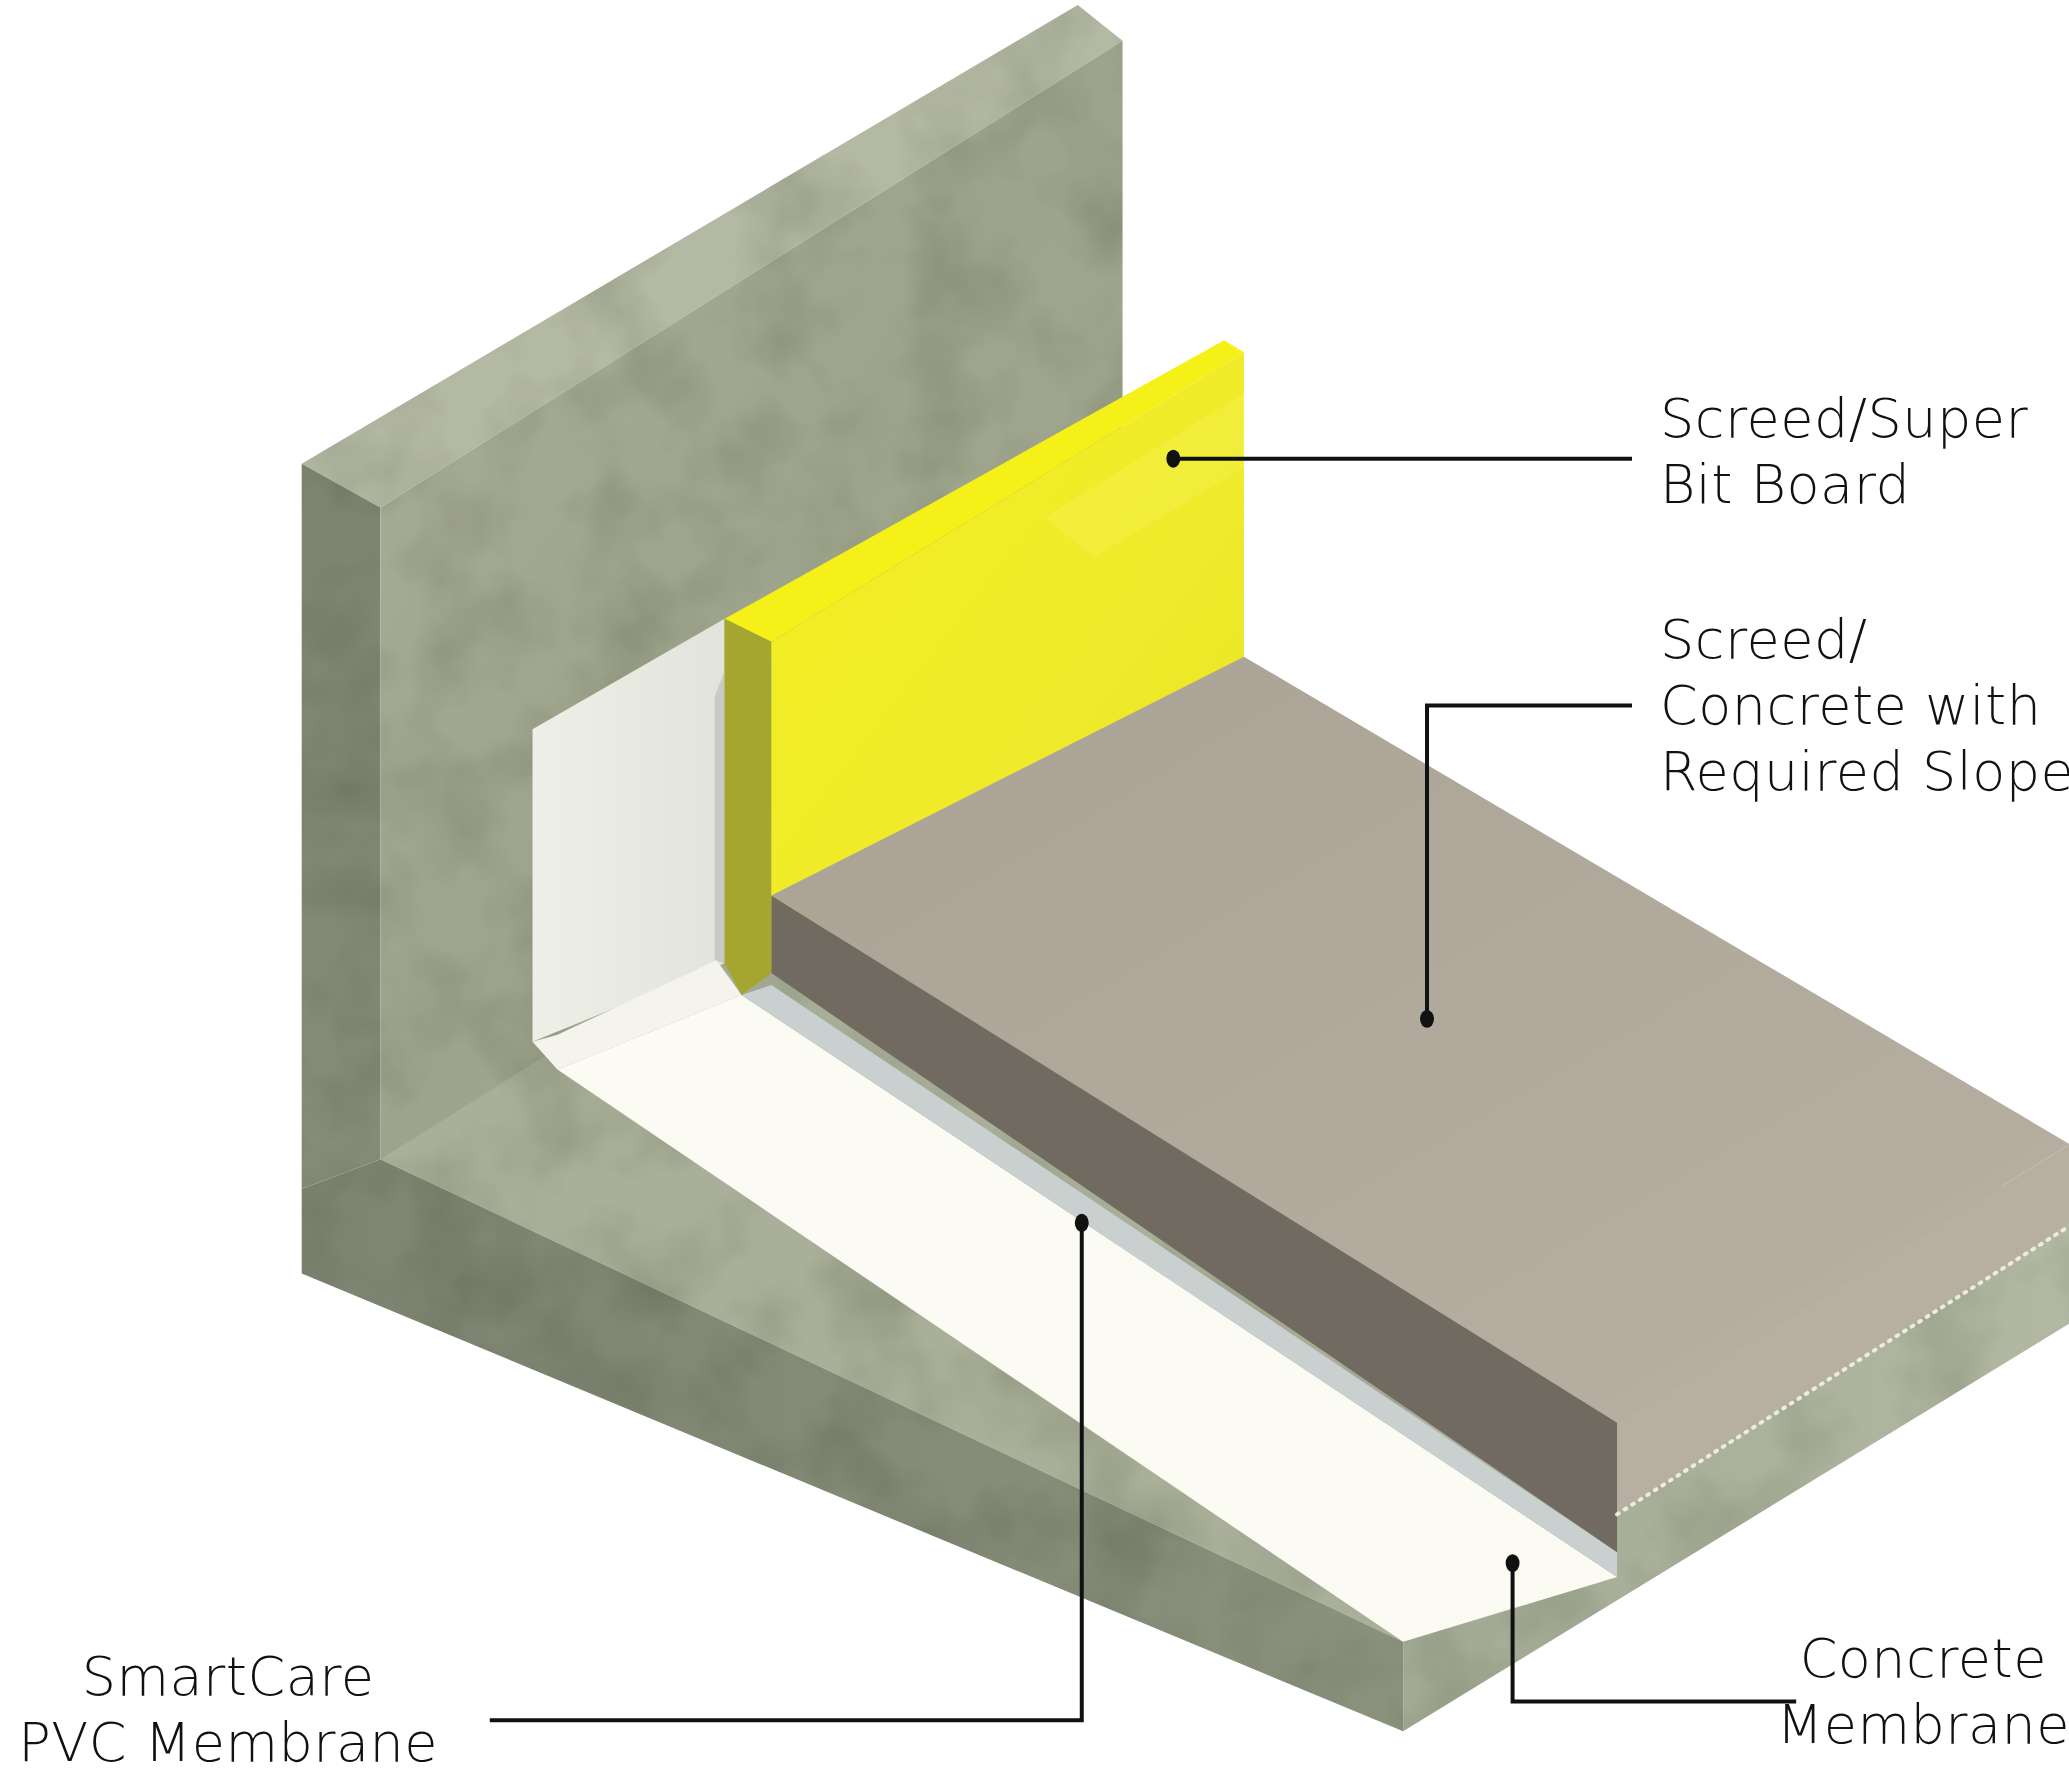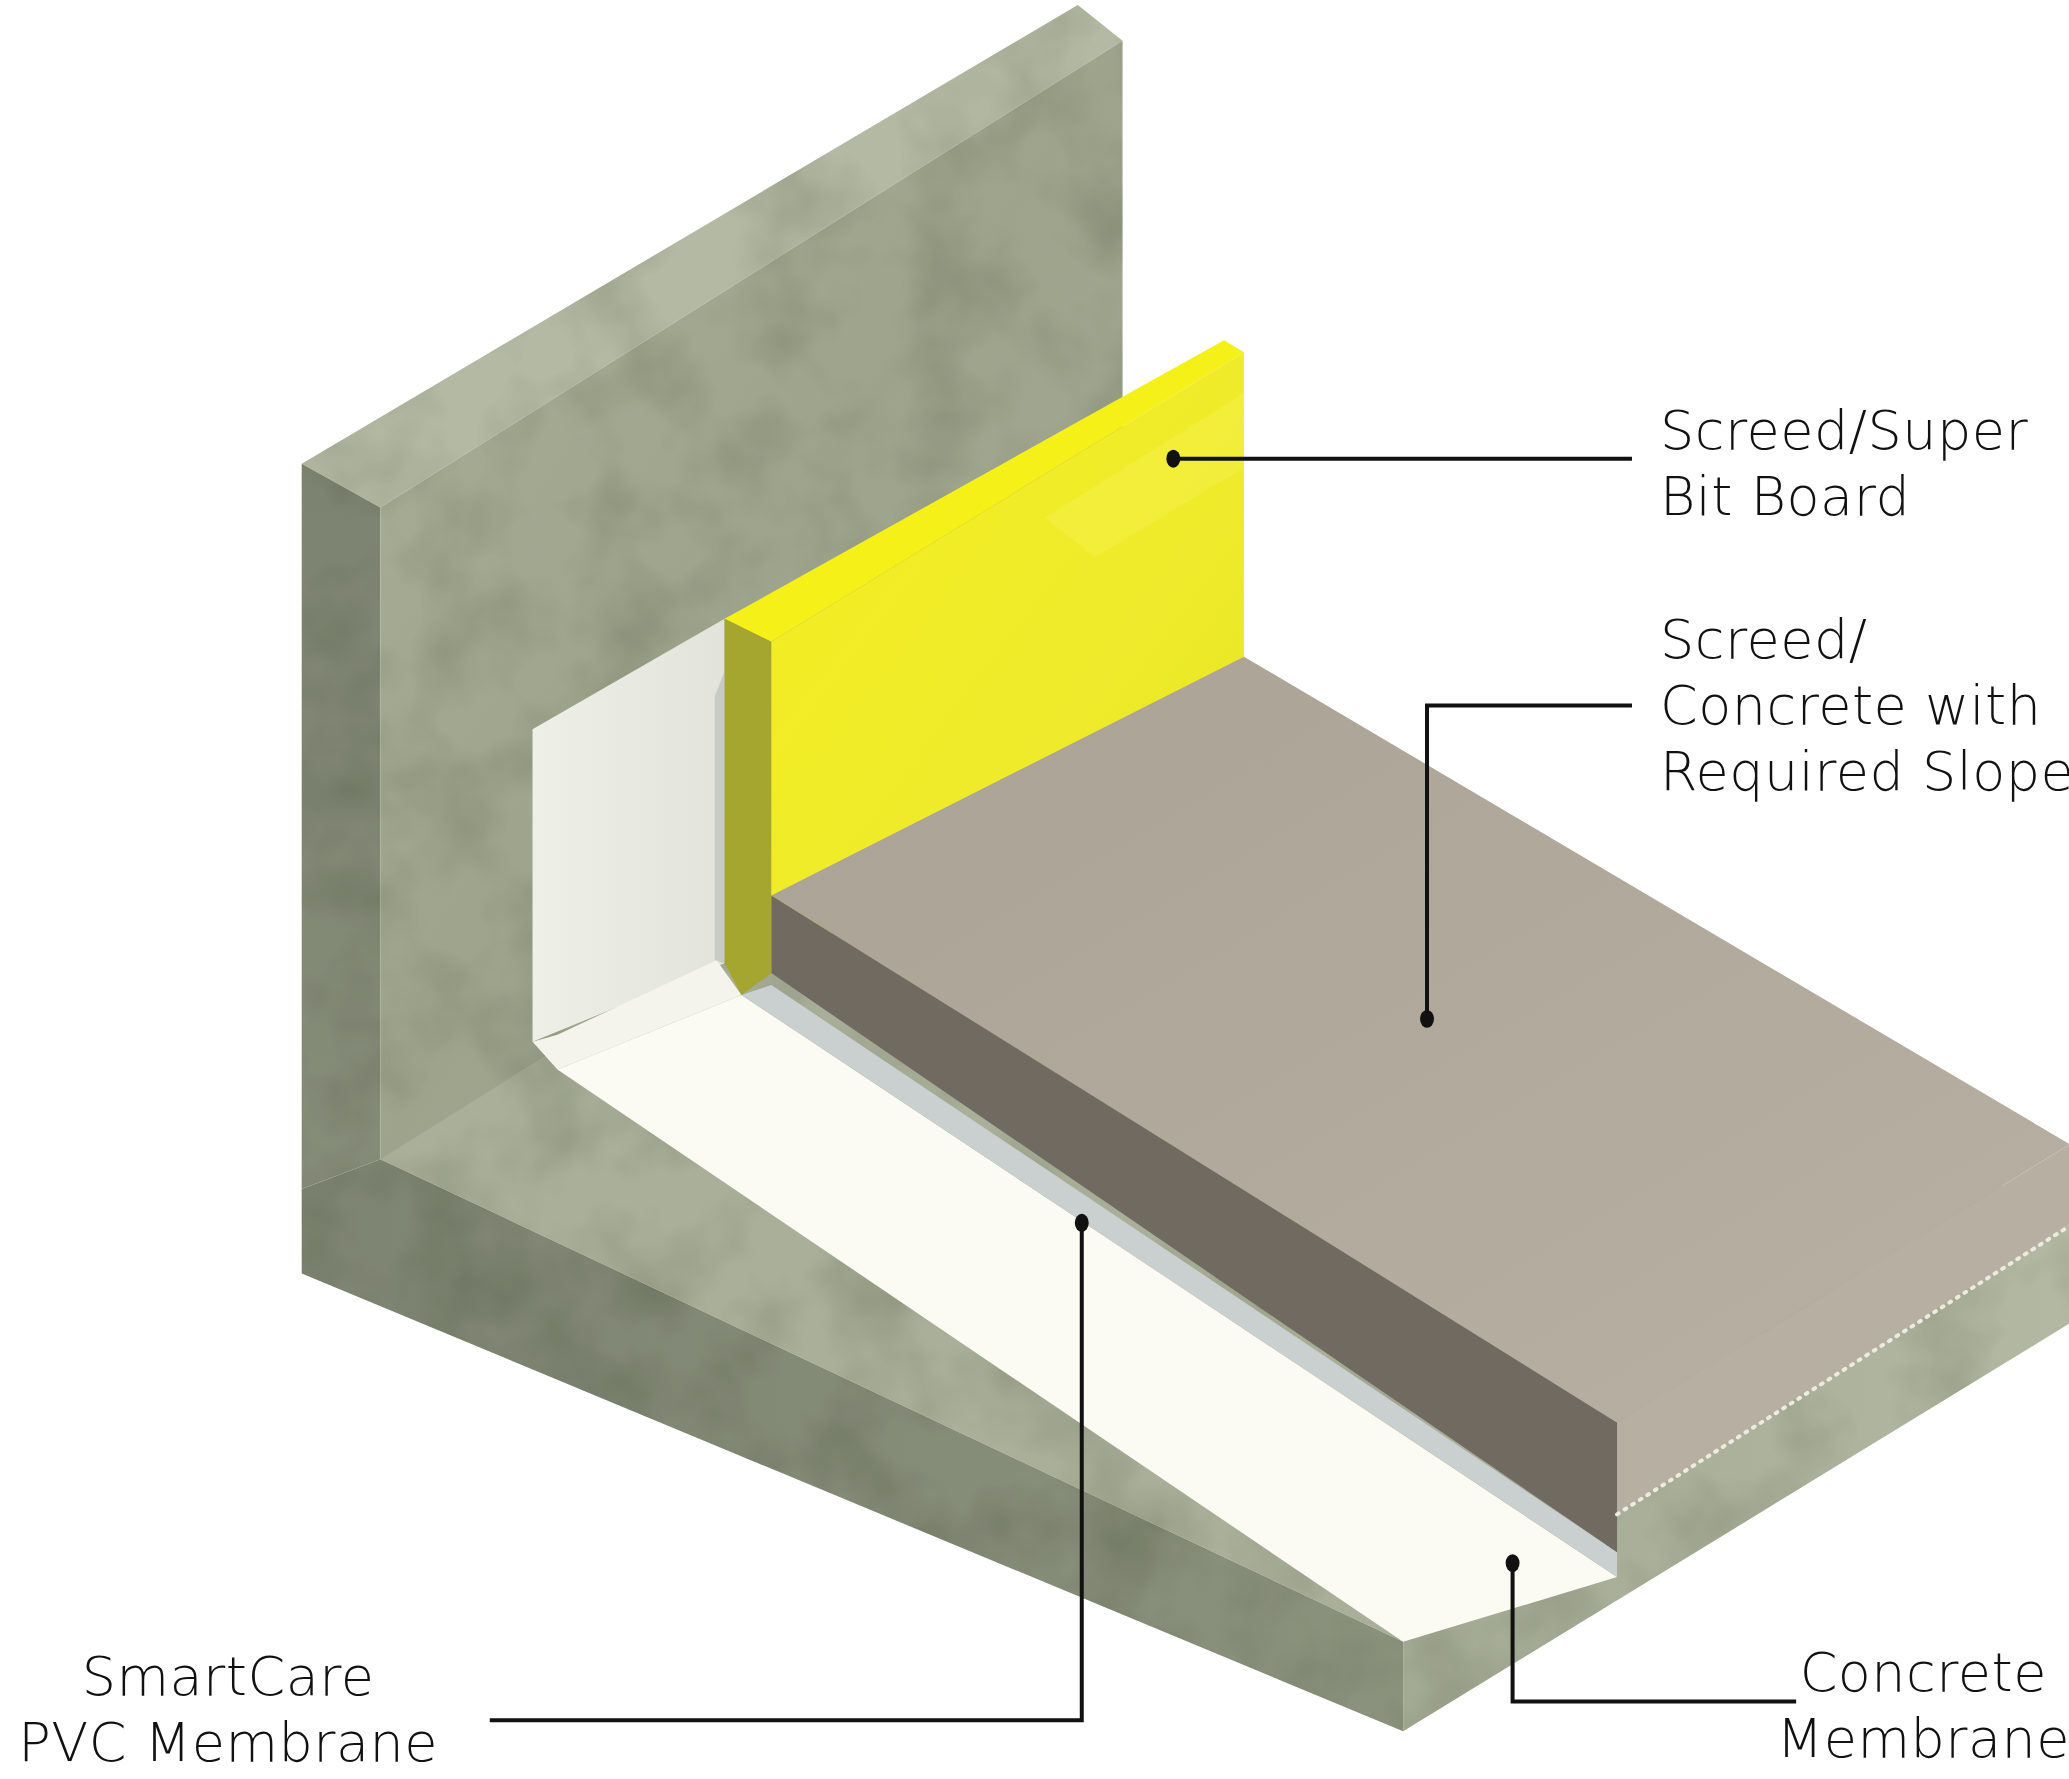--- a/index.html
+++ b/index.html
@@ -126,33 +126,33 @@
     <polyline points="1520,1569 1520,1710 1805,1710"></polyline>
   </g>
   <g fill="#111111">
     <ellipse cx="1179" cy="461" rx="7" ry="9"></ellipse>
     <ellipse cx="1434" cy="1024" rx="7" ry="9"></ellipse>
     <ellipse cx="1087" cy="1229" rx="7" ry="9"></ellipse>
     <ellipse cx="1520" cy="1571" rx="7" ry="9"></ellipse>
   </g>
 </svg>
 
-<div class="label" style="left:1660px; top:398px;">
+<div class="label" style="left:1660px; top:386px;">
   <span class="line">Screed/Super</span>
   <span class="line">Bit Board</span>
 </div>
 
 <div class="label" style="left:1660px; top:607px;">
   <span class="line">Screed/</span>
   <span class="line">Concrete with</span>
   <span class="line">Required Slope</span>
 </div>
 
 <div class="label right-align" style="right:1632px; top:1644px;">
   <span class="line">SmartCare</span>
   <span class="line">PVC Membrane</span>
 </div>
 
-<div class="label right-align" style="right:0px; top:1626px;margin-top:14px;">
+<div class="label right-align" style="right:0px; top:1626px;">
   <span class="line">Concrete</span>
   <span class="line">Membrane</span>
 </div>
 
 
 </body></html>

